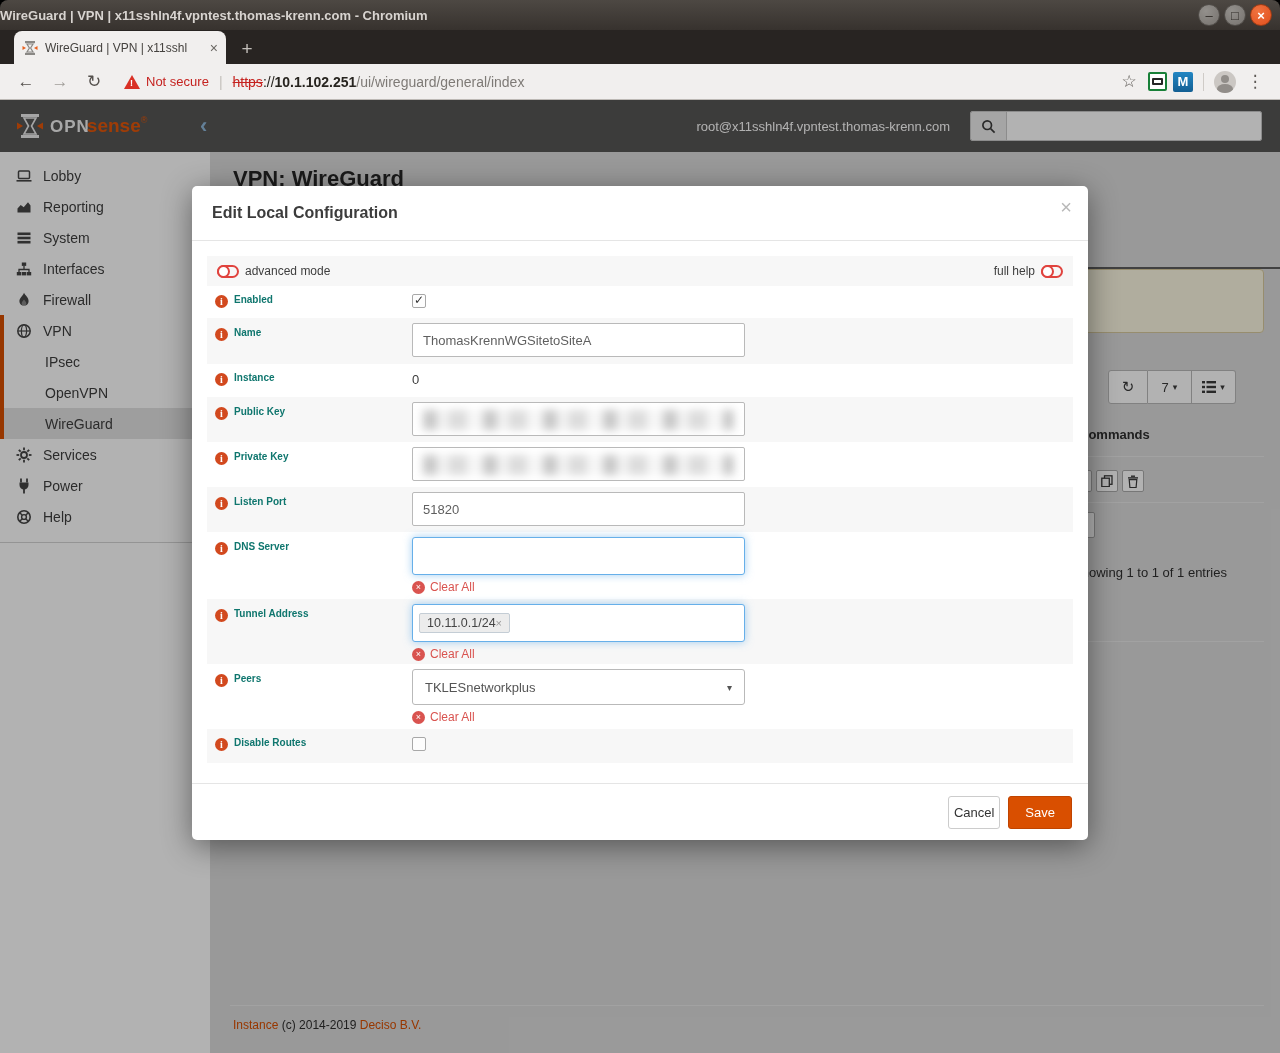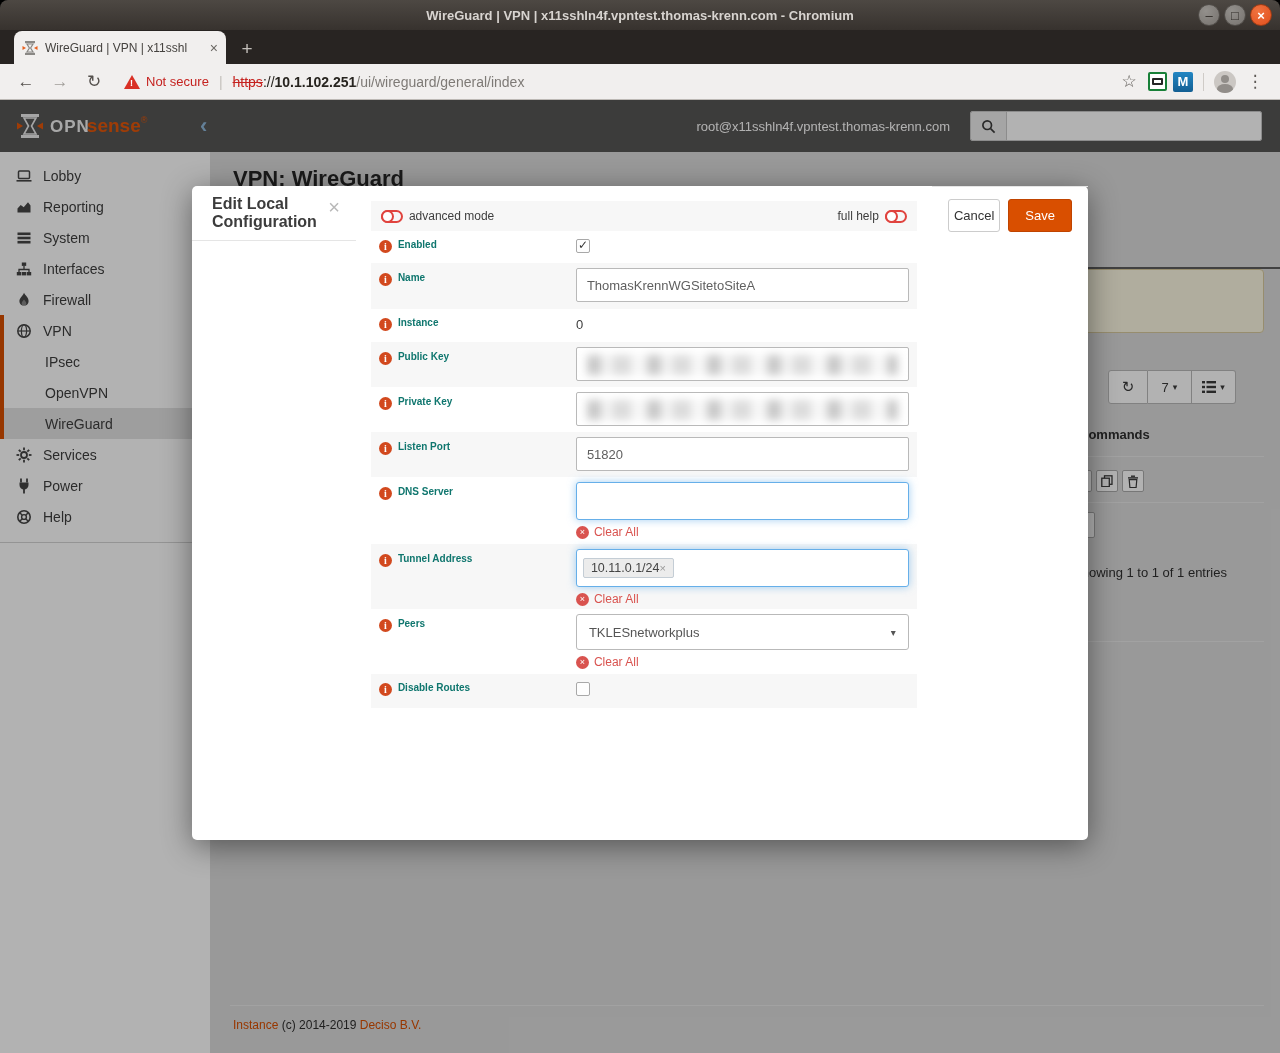--- a/index.html
+++ b/index.html
@@ -1,20 +1,20 @@
 <!DOCTYPE html>
 <html><head>
 <meta charset="utf-8">
 <style>
   *{box-sizing:border-box;margin:0;padding:0}
   html,body{width:1280px;height:1053px;overflow:hidden;background:#000}
   body{font-family:"Liberation Sans","DejaVu Sans",sans-serif;position:relative}
 
   
-  .titlebar{height:30px;background:linear-gradient(#4d4843,#37322e);display:flex;align-items:center;justify-content:center;position:relative;border-top-left-radius:8px;border-top-right-radius:8px}
+  .titlebar{height:30px;background:linear-gradient(#4d4843,#37322e);display:flex;align-items:center;justify-content:flex-start;position:relative;border-top-left-radius:8px;border-top-right-radius:8px}
   .titlebar .wtitle{font-size:13px;font-weight:bold;color:#d8d4d0}
   .wcontrols{position:absolute;right:8px;top:4px;display:flex;gap:4px}
   .wc{width:22px;height:22px;border-radius:50%;display:flex;align-items:center;justify-content:center;font-size:13px;line-height:1;color:#2f2b27;background:radial-gradient(circle at 35% 30%,#93908c,#76726e);border:1px solid #514d49;cursor:default}
   .wc.close{background:radial-gradient(circle at 35% 30%,#f0723f,#e14f1d);border-color:#9c3c16;color:#fff;font-weight:bold}
 
   .tabstrip{height:34px;background:#282422;display:flex;align-items:flex-end}
   .tab{margin-left:14px;width:212px;height:33px;background:#f1efee;border-radius:8px 8px 0 0;display:flex;align-items:center;padding:0 8px;gap:7px}
   .tab .ttext{flex:1;font-size:12px;color:#45423f;white-space:nowrap;overflow:hidden}
   .tab .tclose{font-size:14px;color:#6a6763;cursor:pointer}
   .newtab{width:30px;height:30px;margin-left:6px;display:flex;align-items:center;justify-content:center;font-size:19px;color:#c2beba;cursor:pointer}
@@ -79,21 +79,21 @@
   .rowbtns{position:absolute;left:860px;top:318px;display:flex;gap:4px}
   .minibtn{width:22px;height:22px;background:#fff;border:1px solid #ababab;border-radius:2px;display:flex;align-items:center;justify-content:center;cursor:pointer}
   .plusbtn{position:absolute;left:855px;top:360px;width:30px;height:26px;background:#fff;border:1px solid #ababab;border-radius:2px;font-size:15px;color:#3c3c3c;display:flex;align-items:center;justify-content:center;cursor:pointer}
   .showing{position:absolute;left:863px;top:413px;font-size:13px;color:#2e2e2e}
   .pg-footer{position:absolute;left:23px;top:866px;font-size:12px;color:#2e2e2e}
   .pg-footer .flink{color:#d94f00;cursor:pointer}
 
   .backdrop{position:absolute;inset:0;background:rgba(0,0,0,0.30);z-index:10}
 
   
-  .modal{position:absolute;left:192px;top:86px;width:896px;height:654px;background:#fff;border-radius:5px;box-shadow:0 6px 30px rgba(0,0,0,.45);z-index:20;display:flex;flex-direction:row}
+  .modal{position:absolute;left:192px;top:86px;width:896px;height:654px;background:#fff;border-radius:5px;box-shadow:0 6px 30px rgba(0,0,0,.45);z-index:20;display:flex;flex-direction:column}
   .m-head{height:55px;border-bottom:1px solid #e5e5e5;display:flex;align-items:center;padding:0 20px;position:relative}
   .m-title{font-size:16px;font-weight:bold;color:#3c3c3c}
   .m-close{position:absolute;right:16px;top:10px;font-size:20px;color:#b8b8b8;cursor:pointer}
   .m-body{flex:1;padding:15px 15px 0 15px}
   .frow{display:flex;align-items:flex-start;padding:0 8px}
   .frow.odd{background:#f7f7f7}
   .helprow{height:30px;display:flex;align-items:center;gap:6px;font-size:12px;color:#3e3e3e;padding:0 10px}
   .toggle{display:inline-block;width:22px;height:13px;border:2px solid #e0433e;border-radius:8px;position:relative}
   .toggle .knob{position:absolute;left:-2px;top:-2px;width:13px;height:13px;border:2px solid #e0433e;border-radius:50%;background:#fff}
   .hspacer{flex:1}

